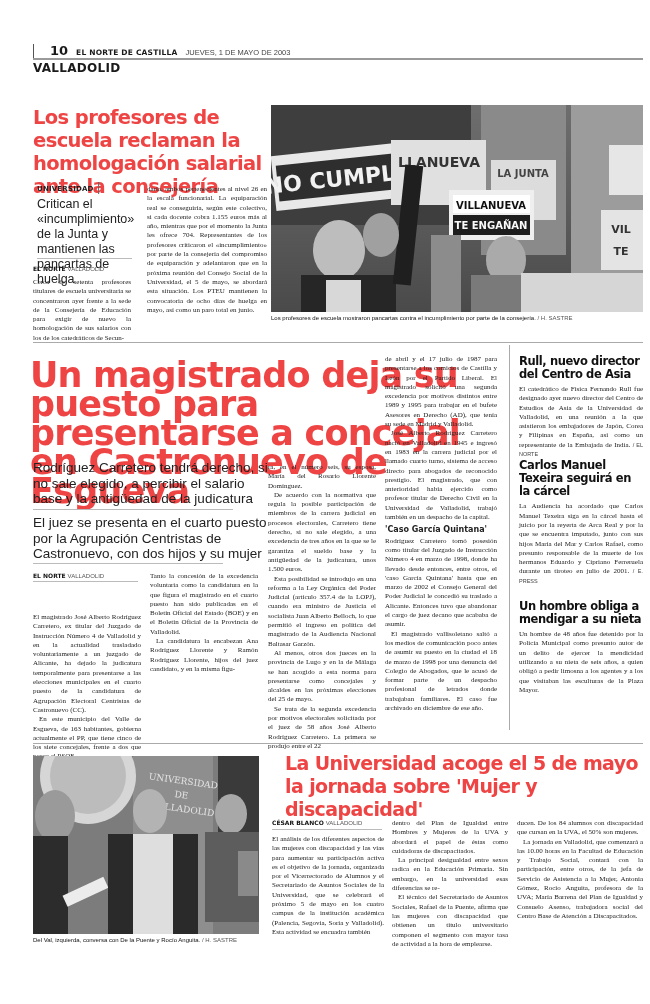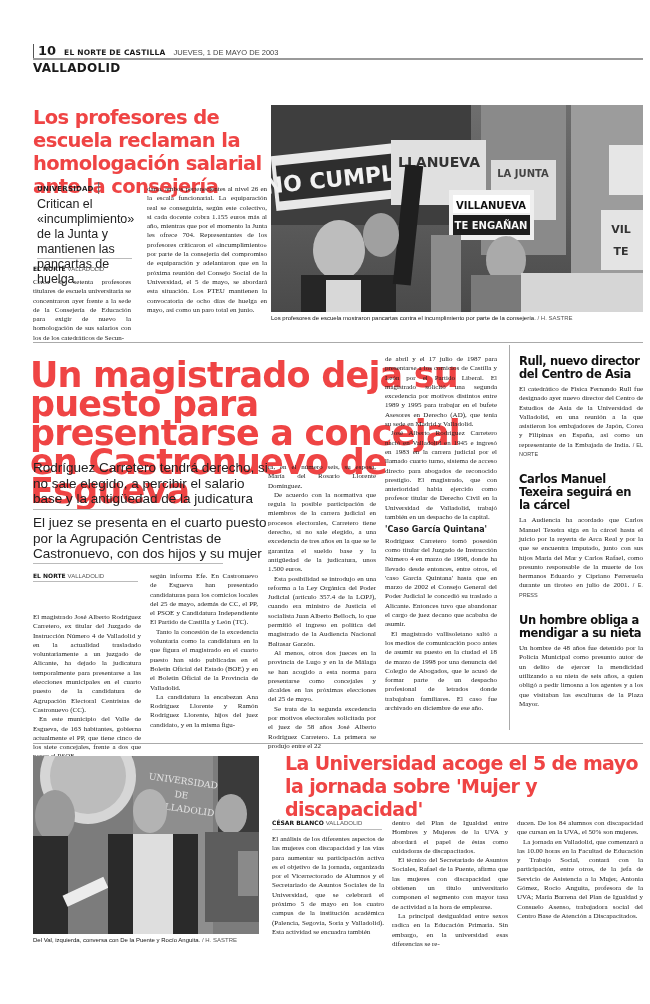--- a/index.html
+++ b/index.html
@@ -2,21 +2,21 @@
 <html><head>
 <meta charset="utf-8">
 <style>
   * { box-sizing: border-box; margin: 0; padding: 0; }
   html, body { width: 650px; height: 1004px; background: #fff; overflow: hidden; }
   body { position: relative; font-family: "Liberation Serif", serif; color: #1a1a1a; }
 
   .abs { position: absolute; }
 
   
-  .masthead { left: 33px; top: 44px; width: 610px; height: 14px; border-left: 1px solid #555; padding-left: 4px; display: flex; align-items: baseline; gap: 8px; }
+  .masthead { left: 33px; top: 44px; width: 610px; height: 14px; border-left: 1px solid #555; padding-left: 16px; display: flex; align-items: baseline; gap: 8px; }
   .page-num { font-family: "DejaVu Sans", sans-serif; font-weight: bold; font-size: 13px; line-height: 14px; }
   .paper-name { font-family: "DejaVu Sans", sans-serif; font-weight: bold; font-size: 7.5px; letter-spacing: 0.2px; }
   .paper-date { font-family: "Liberation Sans", sans-serif; font-size: 7.5px; color: #444; }
   .mast-rule { left: 33px; top: 58px; width: 610px; height: 2px; background: #9a9a9a; }
   .section { left: 33px; top: 61px; font-family: "DejaVu Sans", sans-serif; font-weight: bold; font-size: 12px; letter-spacing: 0.3px; }
 
   
   .h1 { font-family: "DejaVu Sans", sans-serif; font-weight: bold; color: #ef4444; letter-spacing: -0.6px; }
   .h-prof { left: 33px; top: 106px; width: 235px; font-size: 19.5px; line-height: 23px; }
   .h-mag { left: 30px; top: 361px; width: 460px; font-size: 35px; line-height: 29px; letter-spacing: -0.8px; }
@@ -145,21 +145,20 @@
   <b>EL NORTE</b>
   <span class="loc">VALLADOLID</span>
 </div>
 <div class="abs rule-short" style="left:33px; top:581px; width:105px;"></div>
 
 <div class="abs body-text" style="left:33px; top:590px; width:108px;margin-top:23px;">
   <p>El magistrado José Alberto Rodríguez Carretero, ex titular del Juzgado de Instrucción Número 4 de Valladolid y en la actualidad trasladado voluntariamente a un juzgado de Alicante, ha dejado la judicatura temporalmente para presentarse a las elecciones municipales en el cuarto puesto de la candidatura de Agrupación Electoral Centristas de Castronuevo (CC).</p>
   <p>En este municipio del Valle de Esgueva, de 163 habitantes, gobierna actualmente el PP, que tiene cinco de los siete concejales, frente a dos que posee el PSOE,</p>
 </div>
 <div class="abs body-text" style="left:150px; top:572px; width:108px;">
-  <p>según informa Efe. En Castronuevo de Esgueva han presentado candidaturas para los comicios locales del 25 de mayo, además de CC, el PP, el PSOE y Candidatura Independiente El Partido de Castilla y León (TC).</p>
   <p>Tanto la concesión de la excedencia voluntaria como la candidatura en la que figura el magistrado en el cuarto puesto han sido publicadas en el Boletín Oficial del Estado (BOE) y en el Boletín Oficial de la Provincia de Valladolid.</p>
   <p>La candidatura la encabezan Ana Rodríguez Llorente y Ramón Rodríguez Llorente, hijos del juez candidato, y en la misma figu-</p>
 </div>
 <div class="abs body-text" style="left:268px; top:463px; width:108px;">
   <p style="text-indent:0">ra, en el número seis, su esposa, María del Rosario Llorente Domínguez.</p>
   <p>De acuerdo con la normativa que regula la posible participación de miembros de la carrera judicial en procesos electorales, Carretero tiene derecho, si no sale elegido, a una excedencia de tres años en la que se le garantiza el sueldo base y la antigüedad de la judicatura, unos 1.500 euros.</p>
   <p>Esta posibilidad se introdujo en una reforma a la Ley Orgánica del Poder Judicial (artículo 357.4 de la LOPJ), cuando era ministro de Justicia el socialista Juan Alberto Belloch, lo que permitió el ingreso en política del magistrado de la Audiencia Nacional Baltasar Garzón.</p>
   <p>Al menos, otros dos jueces en la provincia de Lugo y en la de Málaga se han acogido a esta norma para presentarse como concejales y alcaldes en las próximas elecciones del 25 de mayo.</p>
   <p>Se trata de la segunda excedencia por motivos electorales solicitada por el juez de 58 años José Alberto Rodríguez Carretero. La primera se produjo entre el 22</p>
 </div>
@@ -174,21 +173,21 @@
 <div class="abs rule-v" style="left:509px; top:345px; height:385px;"></div>
 
 <div class="abs" style="left:519px; top:355px; width:124px;">
   <div>
     <div class="h-side">Rull, nuevo director del Centro de Asia</div>
     <div class="body-text" style="margin-top:4px;">
       <span>El catedrático de Física Fernando Rull fue designado ayer nuevo director del Centro de Estudios de Asia de la Universidad de Valladolid, en una reunión a la que asistieron los embajadores de Japón, Corea y Filipinas en España, así como un representante de la Embajada de India.</span>
       <span class="sig">/ EL NORTE</span>
     </div>
   </div>
-  <div style="margin-top:14px;">
+  <div style="">
     <div class="h-side">Carlos Manuel Texeira seguirá en la cárcel</div>
     <div class="body-text" style="margin-top:4px;">
       <span>La Audiencia ha acordado que Carlos Manuel Texeira siga en la cárcel hasta el juicio por la reyerta de Arca Real y por la que se encuentra imputado, junto con sus hijos María del Mar y Carlos Rafael, como presunto responsable de la muerte de los hermanos Eduardo y Cipriano Ferreruela durante un tiroteo en julio de 2001.</span>
       <span class="sig">/ E. PRESS</span>
     </div>
   </div>
   <div style="margin-top:14px;">
     <div class="h-side">Un hombre obliga a mendigar a su nieta</div>
     <div class="body-text" style="margin-top:4px;">
       <span>Un hombre de 48 años fue detenido por la Policía Municipal como presunto autor de un delito de ejercer la mendicidad utilizando a su nieta de seis años, a quien obligó a pedir limosna a los agentes y a los que visitaban las esculturas de la Plaza Mayor.</span>
@@ -233,19 +232,19 @@
   <b>CÉSAR BLANCO</b>
   <span class="loc">VALLADOLID</span>
 </div>
 <div class="abs rule-short" style="left:272px; top:829px; width:110px;"></div>
 
 <div class="abs body-text" style="left:272px; top:835px; width:112px;">
   <p>El análisis de los diferentes aspectos de las mujeres con discapacidad y las vías para aumentar su participación activa es el objetivo de la jornada, organizada por el Vicerrectorado de Alumnos y el Secretariado de Asuntos Sociales de la Universidad, que se celebrará el próximo 5 de mayo en los cuatro campus de la institución académica (Palencia, Segovia, Soria y Valladolid). Esta actividad se encuadra también</p>
 </div>
 <div class="abs body-text" style="left:392px; top:819px; width:116px;">
   <p style="text-indent:0">dentro del Plan de Igualdad entre Hombres y Mujeres de la UVA y abordará el papel de éstas como cuidadoras de discapacitados.</p>
+  <p>La principal desigualdad entre sexos radica en la Educación Primaria. Sin embargo, en la universidad esas diferencias se re-</p>
   <p>El técnico del Secretariado de Asuntos Sociales, Rafael de la Puente, afirma que las mujeres con discapacidad que obtienen un título universitario componen el segmento con mayor tasa de actividad a la hora de emplearse.</p>
-  <p>La principal desigualdad entre sexos radica en la Educación Primaria. Sin embargo, en la universidad esas diferencias se re-</p>
 </div>
 <div class="abs body-text" style="left:517px; top:819px; width:126px;">
   <p style="text-indent:0">ducen. De los 84 alumnos con discapacidad que cursan en la UVA, el 50% son mujeres.</p>
   <p>La jornada en Valladolid, que comenzará a las 10.00 horas en la Facultad de Educación y Trabajo Social, contará con la participación, entre otros, de la jefa de Servicio de Asistencia a la Mujer, Antonia Gómez, Rocío Anguita, profesora de la UVA; María Barrena del Plan de Igualdad y Consuelo Asenso, trabajadora social del Centro Base de Atención a Discapacitados.</p>
 </div>
 
 </body></html>

